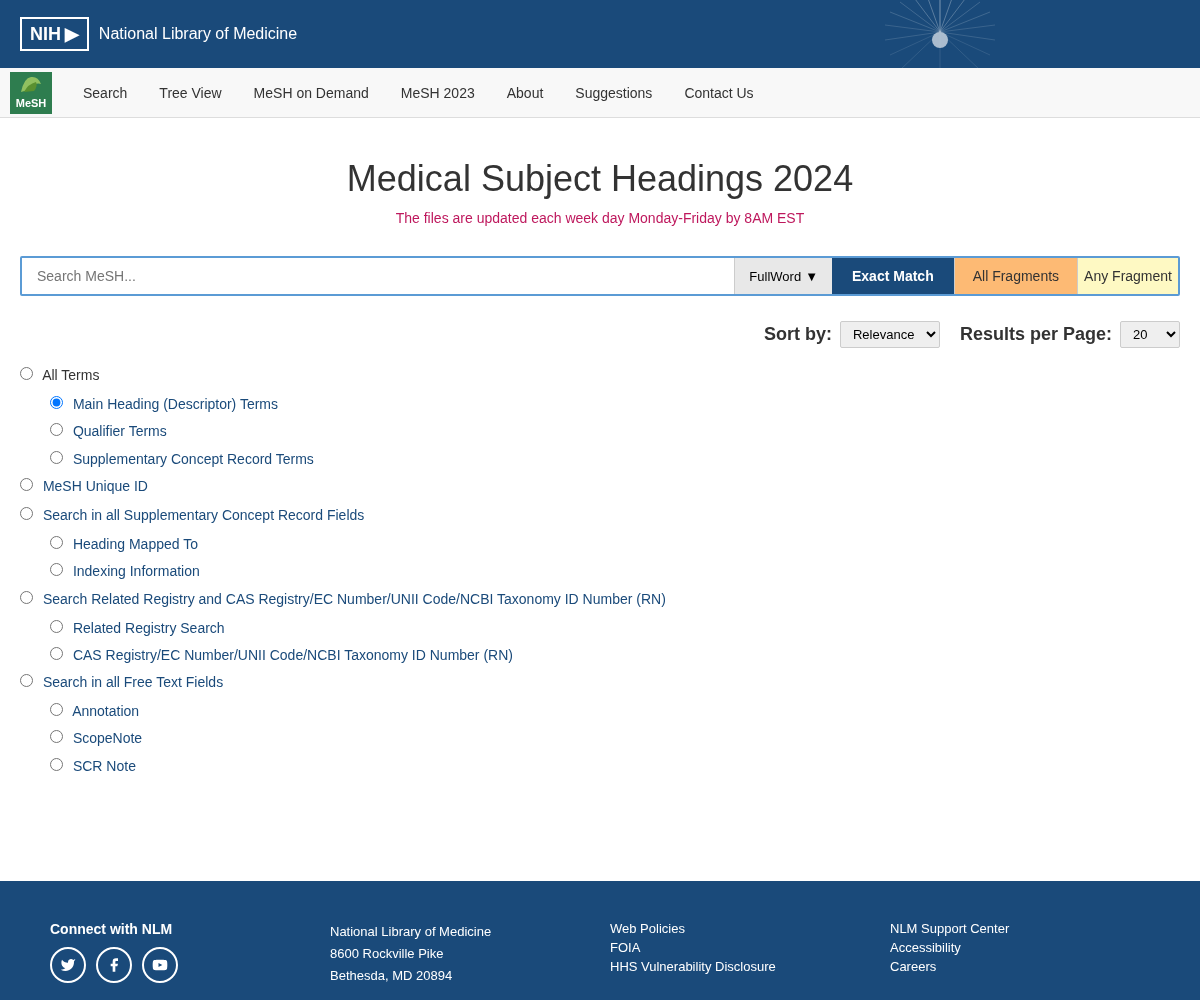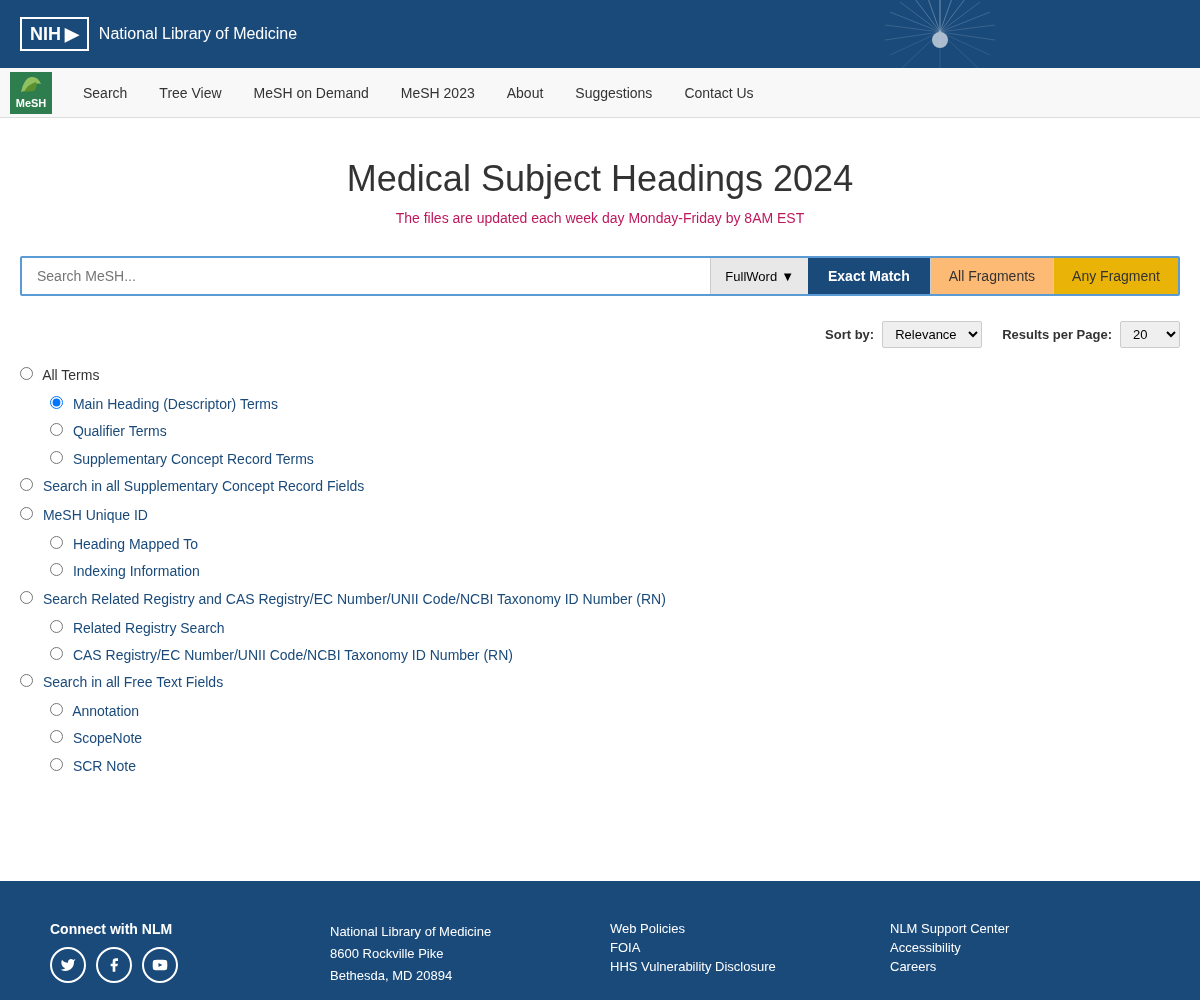--- a/index.html
+++ b/index.html
@@ -148,40 +148,40 @@
     .btn-all-fragments {
       background: #fdba74;
       color: #333;
       border: none;
       border-left: 1px solid #ccc;
       padding: 10px 18px;
       cursor: pointer;
       font-size: 14px;
     }
     .btn-any-fragment {
-      background: #eab308;
+      background: #fef9c3;
       color: #333;
       border: none;
       border-left: 1px solid #ccc;
-      padding: 10px 18px;
+      padding: 10px 6px;
       cursor: pointer;
       font-size: 14px;
     }
 
     
     .sort-row {
       display: flex;
       justify-content: flex-end;
       align-items: center;
       gap: 20px;
       margin-bottom: 15px;
     }
     .sort-row label {
       font-weight: bold;
-      font-size: 13px;
+      font-size: 18px;
     }
     .sort-row select {
       padding: 4px 8px;
       font-size: 13px;
       border: 1px solid #ccc;
       border-radius: 2px;
     }
 
     
     .radio-section {
@@ -392,29 +392,29 @@
       <div class="radio-group">
         <label>
           <input type="radio" name="search_type" value="supplementary" style="">
           <a href="#" class="radio-link">Supplementary Concept Record Terms</a>
         </label>
       </div>
     </div>
 
     <div class="radio-group">
       <label>
+        <input type="radio" name="search_type" value="mesh_unique_id" style="">
+        <a href="#" class="radio-link">MeSH Unique ID</a>
+      </label>
+    </div>
+
+    <div class="radio-group">
+      <label>
         <input type="radio" name="search_type" value="search_supplementary_fields" style="">
         <a href="#" class="radio-link">Search in all Supplementary Concept Record Fields</a>
-      </label>
-    </div>
-
-    <div class="radio-group">
-      <label>
-        <input type="radio" name="search_type" value="mesh_unique_id" style="">
-        <a href="#" class="radio-link">MeSH Unique ID</a>
       </label>
     </div>
 
     <div class="sub-options">
       <div class="radio-group">
         <label>
           <input type="radio" name="search_type" value="heading_mapped" style="">
           <a href="#" class="radio-link">Heading Mapped To</a>
         </label>
       </div>

